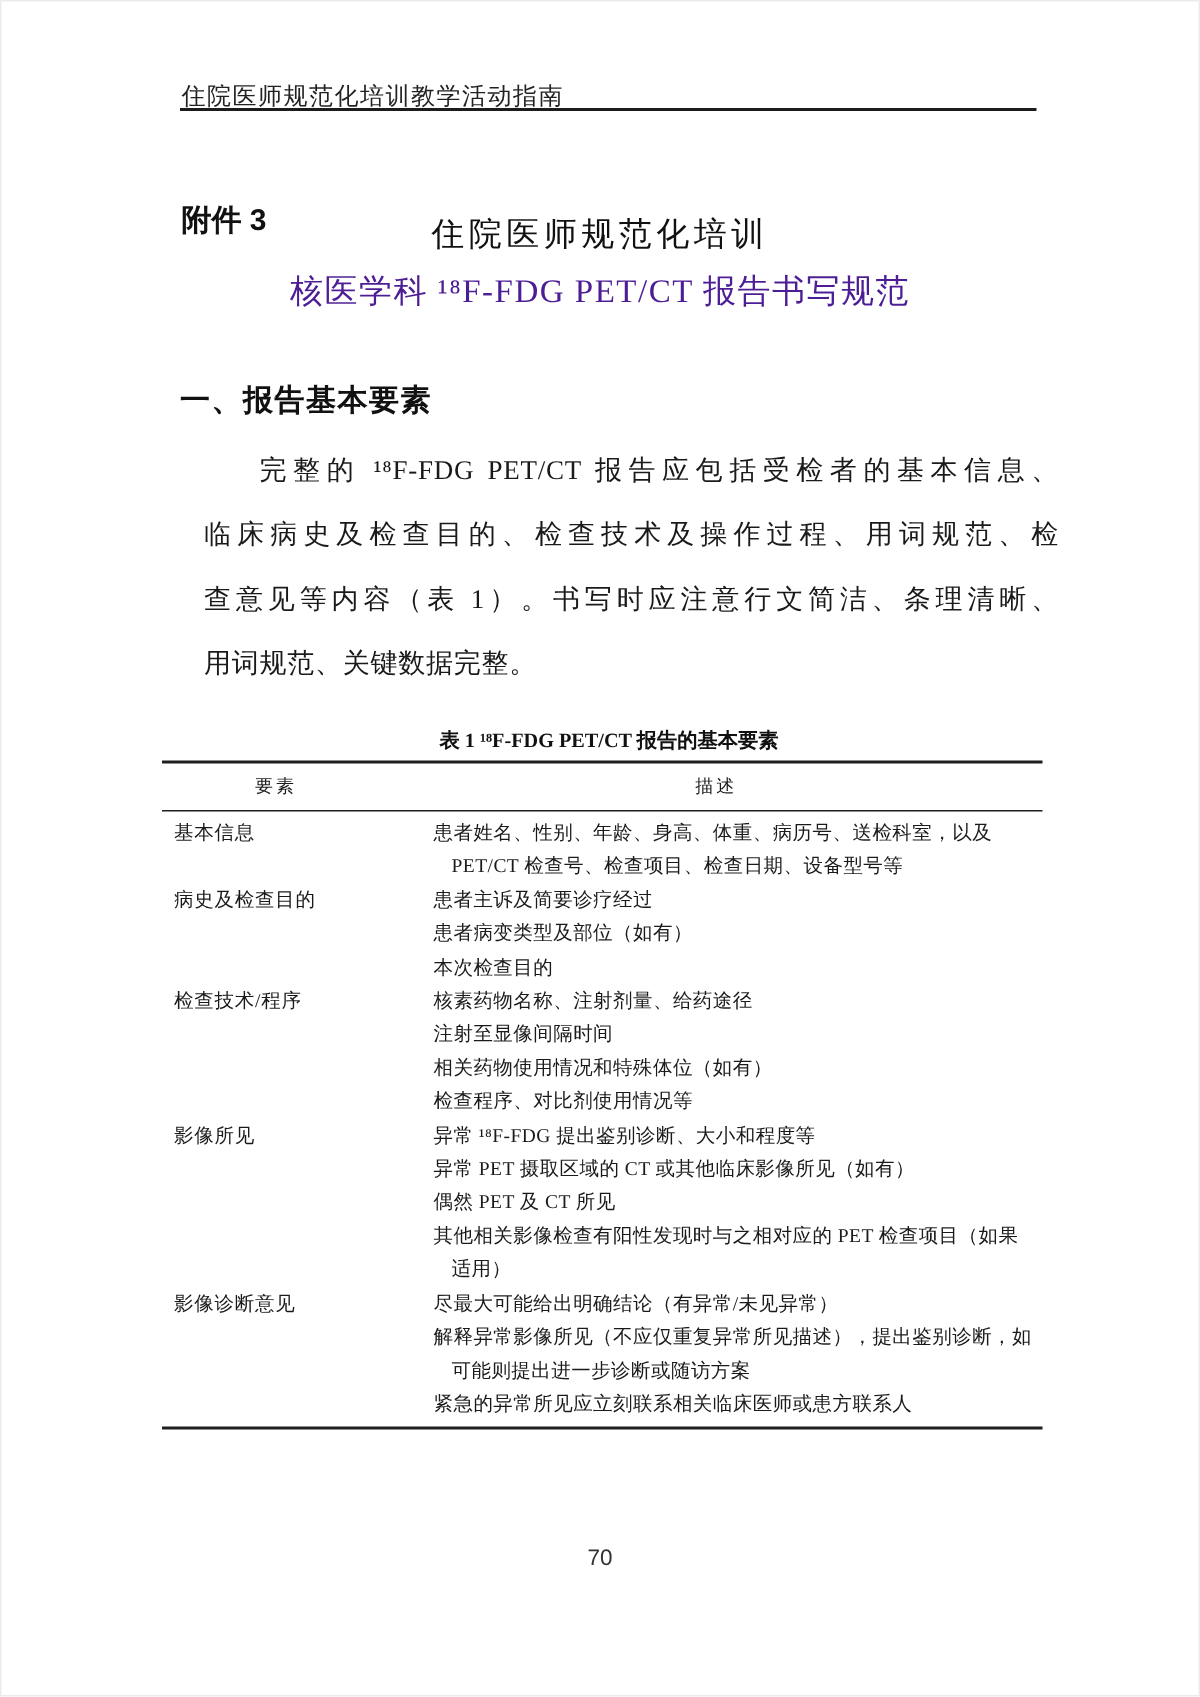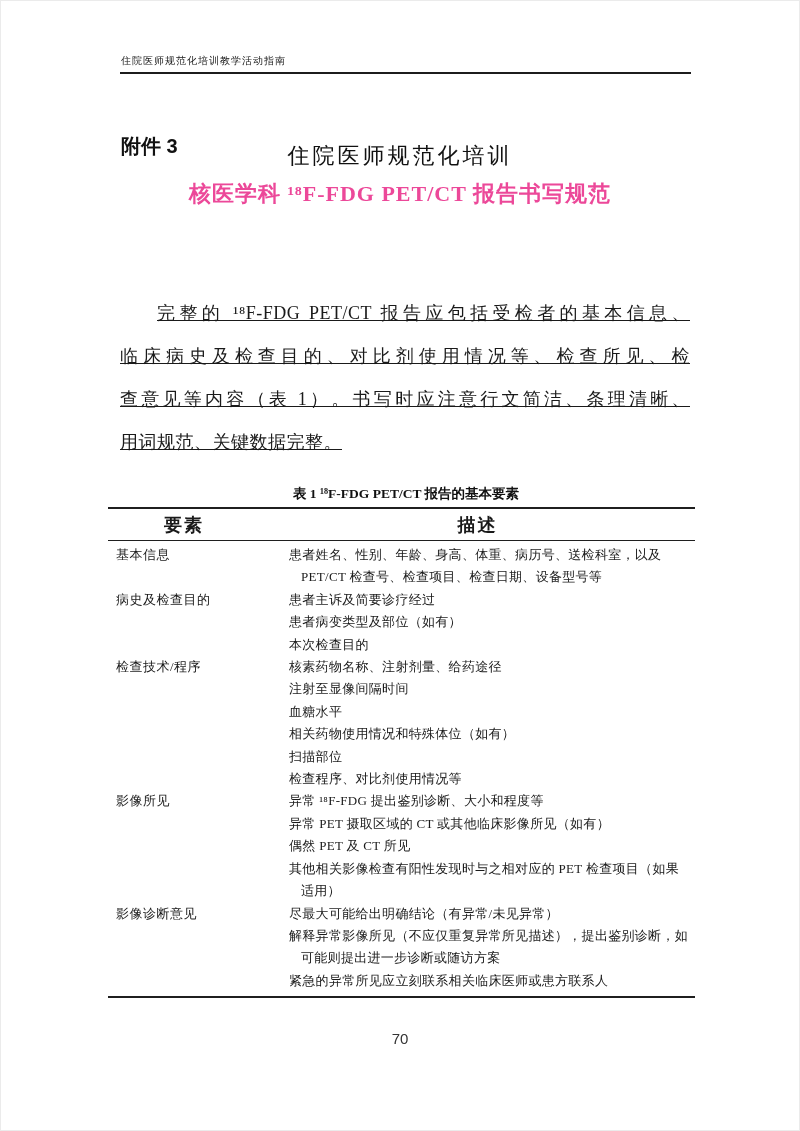--- a/index.html
+++ b/index.html
@@ -20,21 +20,21 @@
     inset: 0;
     background: #ffffff;
     box-shadow: inset 0 0 0 1px #ebebeb;
   }
 
   
   .running-head {
     position: absolute;
     left: 121px;
     top: 54px;
-    font-size: 10px;
+    font-size: 16px;
     letter-spacing: 1px;
     color: #222222;
     white-space: nowrap;
   }
   .head-rule {
     position: absolute;
     left: 120px;
     width: 571px;
     top: 72px;
     height: 2px;
@@ -67,45 +67,44 @@
     color: #111111;
   }
   .title2 {
     position: absolute;
     left: 0;
     right: 0;
     top: 179px;
     margin: 0;
     text-align: center;
     font-size: 22px;
-    font-weight: bold;
+    font-weight: normal;
     letter-spacing: 1px;
-    color: #ec4899;
+    color: #4c1d95;
   }
 
   
   .section-heading {
     position: absolute;
     left: 120px;
     top: 253px;
     margin: 0;
     font-family: "Liberation Sans", "DejaVu Sans", sans-serif;
     font-weight: bold;
     font-size: 20px;
     letter-spacing: 1px;
     color: #111111;
   }
 
   
   .para {
     position: absolute;
-    left: 120px;
+    left: 136px;
     width: 570px;
     top: 292px;
-    text-decoration: underline;
   }
   .para-line {
     font-size: 18px;
     line-height: 43px;
     height: 43px;
     white-space: nowrap;
     text-align: justify;
     text-align-last: justify;
     letter-spacing: 0.5px;
     color: #1a1a1a;
@@ -137,22 +136,22 @@
     border-top: 2px solid #1f1f1f;
     border-bottom: 2px solid #1f1f1f;
     font-size: 13px;
     box-sizing: border-box;
   }
   .t-head {
     display: flex;
     align-items: center;
     height: 31px;
     border-bottom: 1.5px solid #1f1f1f;
-    font-weight: bold;
-    font-size: 18px;
+    font-weight: normal;
+    font-size: 12px;
   }
   .t-head .t-col1 {
     width: 152px;
     text-align: center;
     letter-spacing: 2px;
   }
   .t-head .t-col2 {
     flex: 1;
     text-align: center;
     letter-spacing: 2px;
@@ -202,24 +201,25 @@
 <div class="sheet">
 
   <div class="running-head">住院医师规范化培训教学活动指南</div>
   <div class="head-rule"></div>
 
   <div class="attachment">附件 3</div>
 
   <h1 class="title1">住院医师规范化培训</h1>
   <h1 class="title2">核医学科 ¹⁸F-FDG PET/CT 报告书写规范</h1>
 
+  <h2 class="section-heading">一、报告基本要素</h2>
 
   <div class="para">
     <div class="para-line first">完整的 ¹⁸F-FDG PET/CT 报告应包括受检者的基本信息、</div>
-    <div class="para-line">临床病史及检查目的、对比剂使用情况等、检查所见、检</div>
+    <div class="para-line">临床病史及检查目的、检查技术及操作过程、用词规范、检</div>
     <div class="para-line">查意见等内容（表 1）。书写时应注意行文简洁、条理清晰、</div>
     <div class="para-line last">用词规范、关键数据完整。</div>
   </div>
 
   <div class="table-caption">表 1  ¹⁸F-FDG PET/CT 报告的基本要素</div>
 
   <div class="el-table">
     <div class="t-head">
       <div class="t-col1">要素</div>
       <div class="t-col2">描述</div>
@@ -241,23 +241,21 @@
           <div class="t-item">患者病变类型及部位（如有）</div>
           <div class="t-item">本次检查目的</div>
         </div>
       </div>
 
       <div class="t-row">
         <div class="t-label">检查技术/程序</div>
         <div class="t-items">
           <div class="t-item">核素药物名称、注射剂量、给药途径</div>
           <div class="t-item">注射至显像间隔时间</div>
-          <div class="t-item">血糖水平</div>
           <div class="t-item">相关药物使用情况和特殊体位（如有）</div>
-          <div class="t-item">扫描部位</div>
           <div class="t-item">检查程序、对比剂使用情况等</div>
         </div>
       </div>
 
       <div class="t-row">
         <div class="t-label">影像所见</div>
         <div class="t-items">
           <div class="t-item">异常 ¹⁸F-FDG 提出鉴别诊断、大小和程度等</div>
           <div class="t-item">异常 PET 摄取区域的 CT 或其他临床影像所见（如有）</div>
           <div class="t-item">偶然 PET 及 CT 所见</div>

